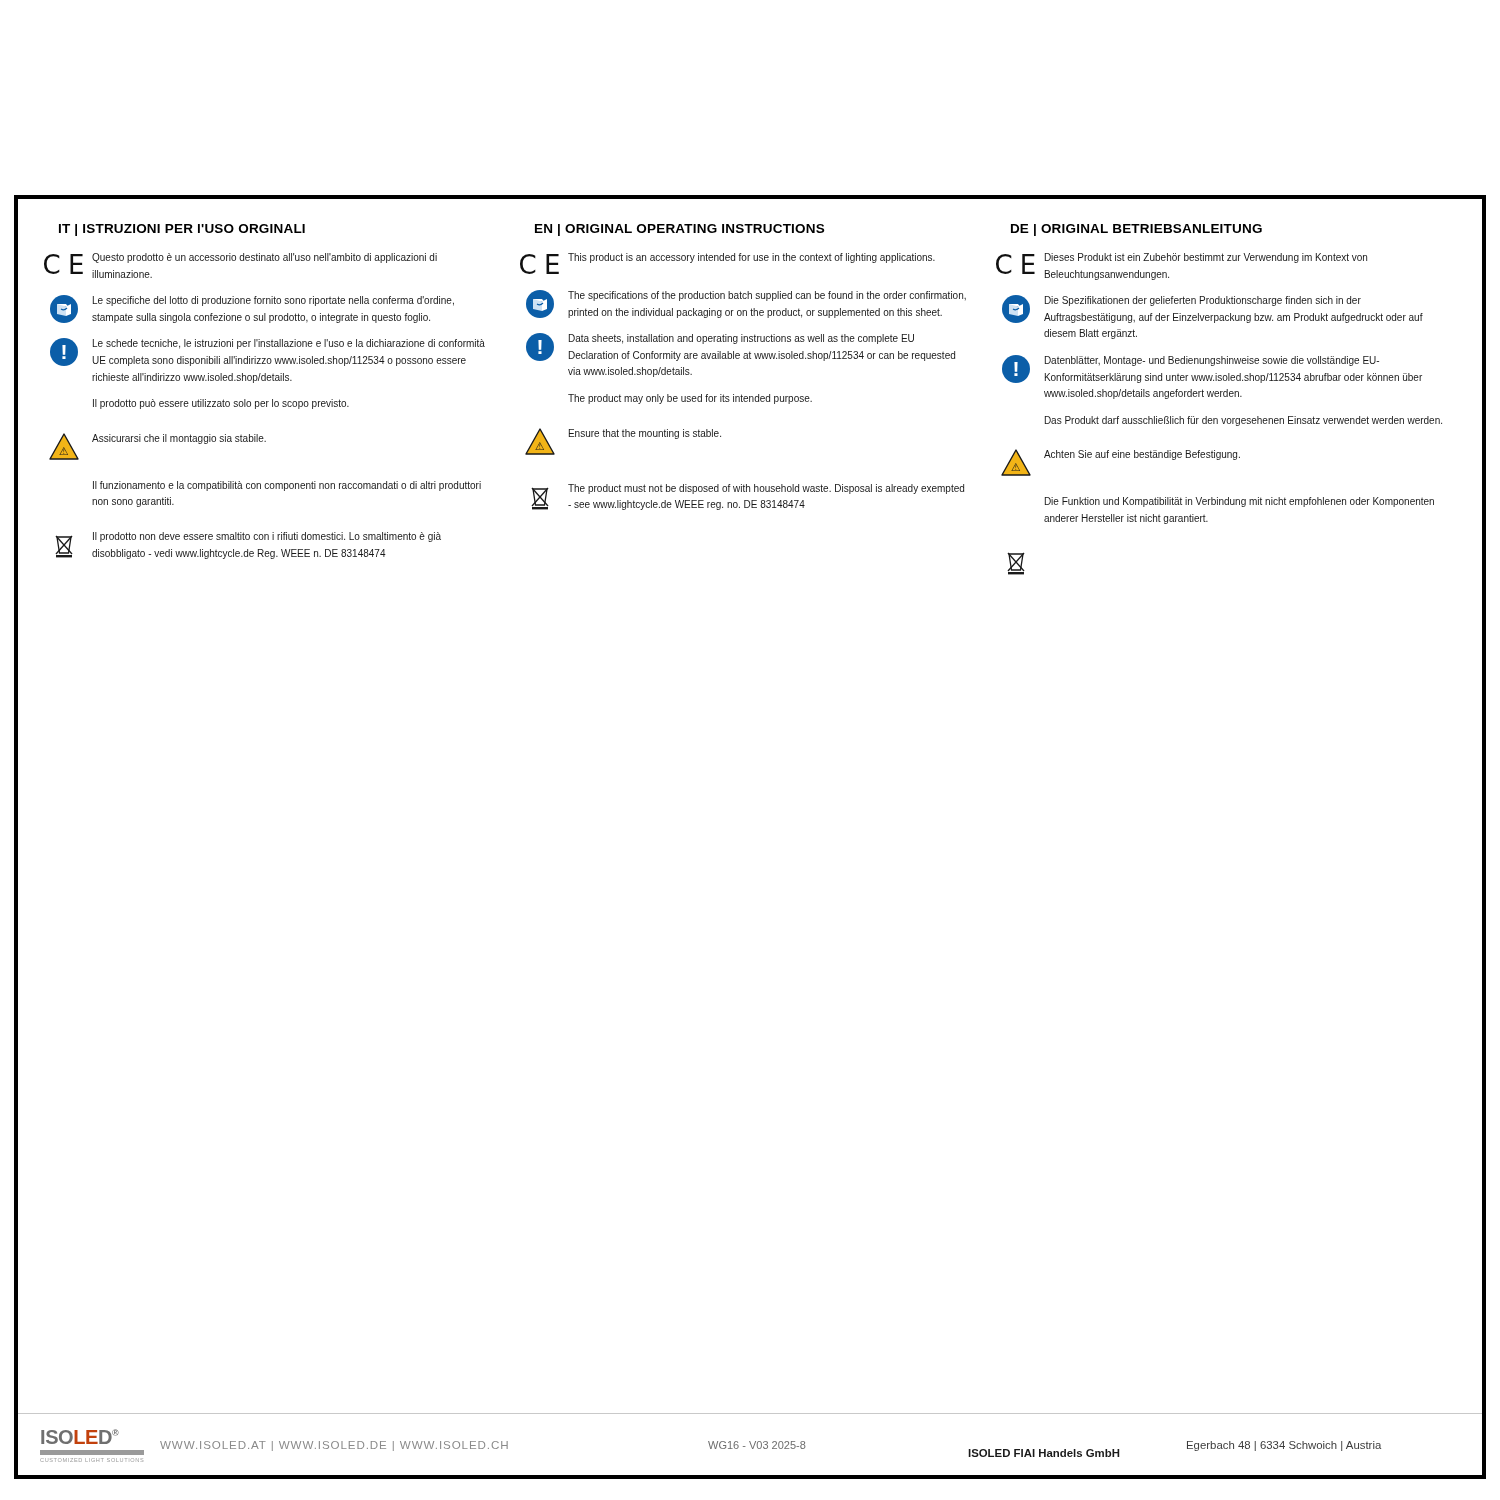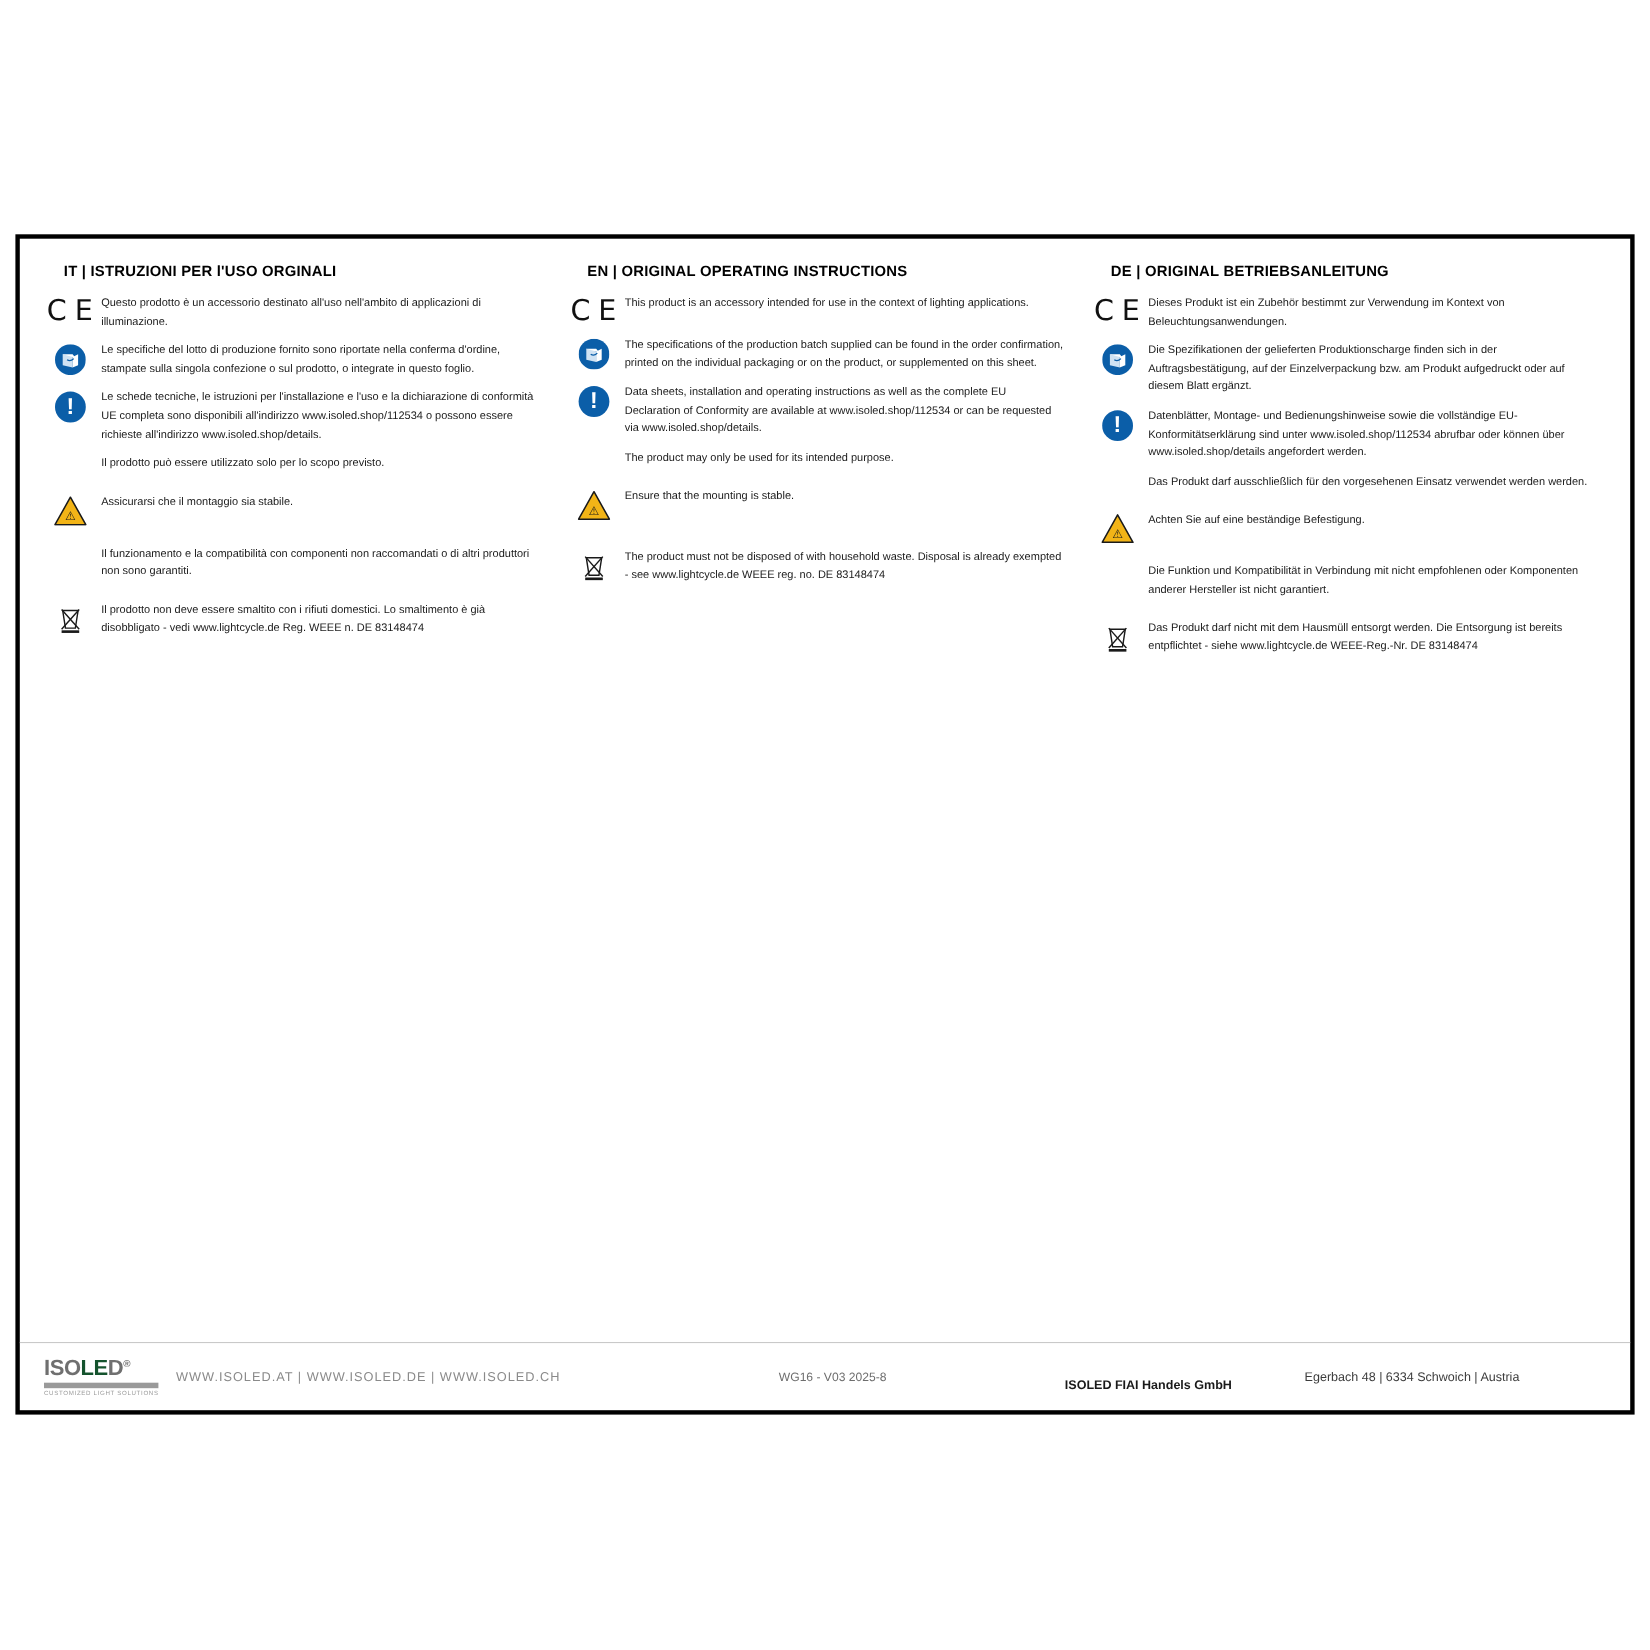--- a/index.html
+++ b/index.html
@@ -6,23 +6,23 @@
     margin: 0;
     padding: 0;
     background: #ffffff;
     width: 1500px;
     height: 1500px;
     font-family: "Liberation Sans", sans-serif;
   }
   #sheet {
     position: absolute;
     left: 14px;
-    top: 213px;
+    top: 195px;
     width: 1472px;
-    height: 1073px;
+    height: 1284px;
     border: 4px solid #000000;
     background: #ffffff;
     box-sizing: border-box;
   }
   .columns {
     position: absolute;
     left: 0;
     top: 0;
     width: 100%;
     height: 100%;
@@ -110,21 +110,21 @@
     flex-direction: column;
     width: 120px;
   }
   .logo-main {
     font-size: 20px;
     font-weight: bold;
     letter-spacing: -0.4px;
     color: #6f6f6f;
     font-family: "Liberation Sans", sans-serif;
   }
-  .logo-main .red { color: #14532d; }
+  .logo-main .red { color: #c2410c; }
   .logo-bar {
     height: 5px;
     background: #9a9a9a;
     margin: 1px 0 2px 0;
     width: 104px;
   }
   .logo-sub {
     font-size: 5.6px;
     letter-spacing: 0.6px;
     color: #9a9a9a;
@@ -354,21 +354,20 @@
 
       <div class="row">
         <div class="icon-cell">
           <svg width="24" height="30" viewBox="0 0 24 30" aria-hidden="true">
             <path d="M5 6 h14 l-2.5 16 h-9z" fill="none" stroke="#1a1a1a" stroke-width="1.3"></path>
             <rect x="4" y="24" width="16" height="2.4" fill="#1a1a1a"></rect>
             <line x1="4" y1="5" x2="20" y2="23" stroke="#1a1a1a" stroke-width="1.3"></line>
             <line x1="20" y1="5" x2="4" y2="23" stroke="#1a1a1a" stroke-width="1.3"></line>
           </svg>
         </div>
-        <div class="text-cell">Das Produkt darf nicht mit dem Hausmüll entsorgt werden. Die Entsorgung ist bereits entpflichtet - siehe www.lightcycle.de WEEE-Reg.-Nr. DE 83148474</div>
       </div>
     </div>
 
   </div>
 
   <div class="footer">
     <div class="footer-inner">
       <div class="logo">
         <div class="logo-main"><span>ISO</span><span class="red">LE</span><span>D</span><span style="font-size:9px;vertical-align:super;">®</span></div>
         <div class="logo-bar"></div>

